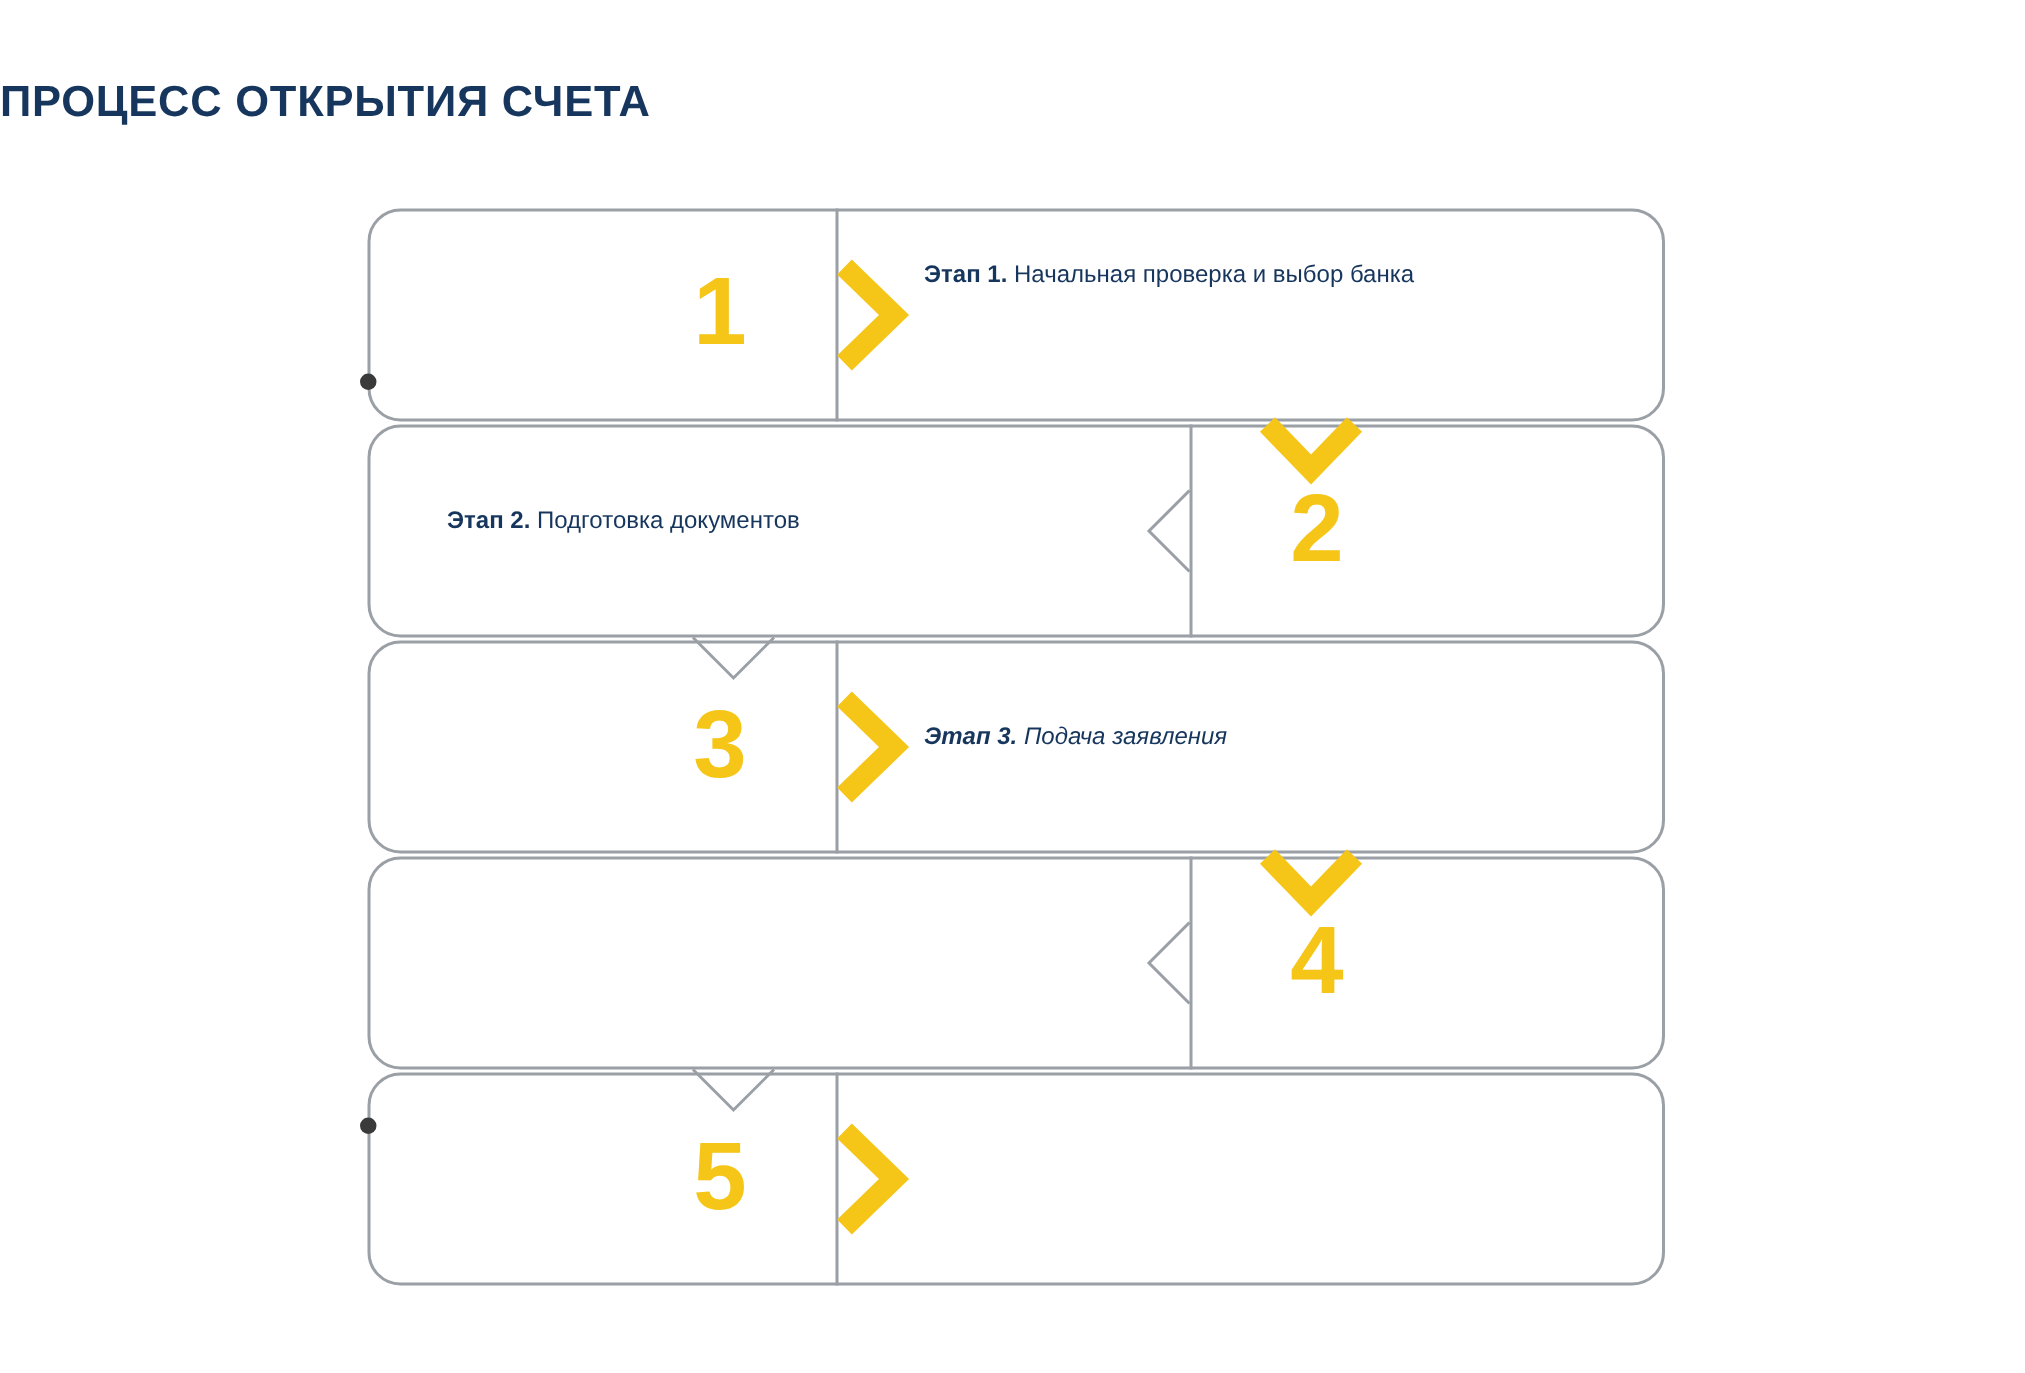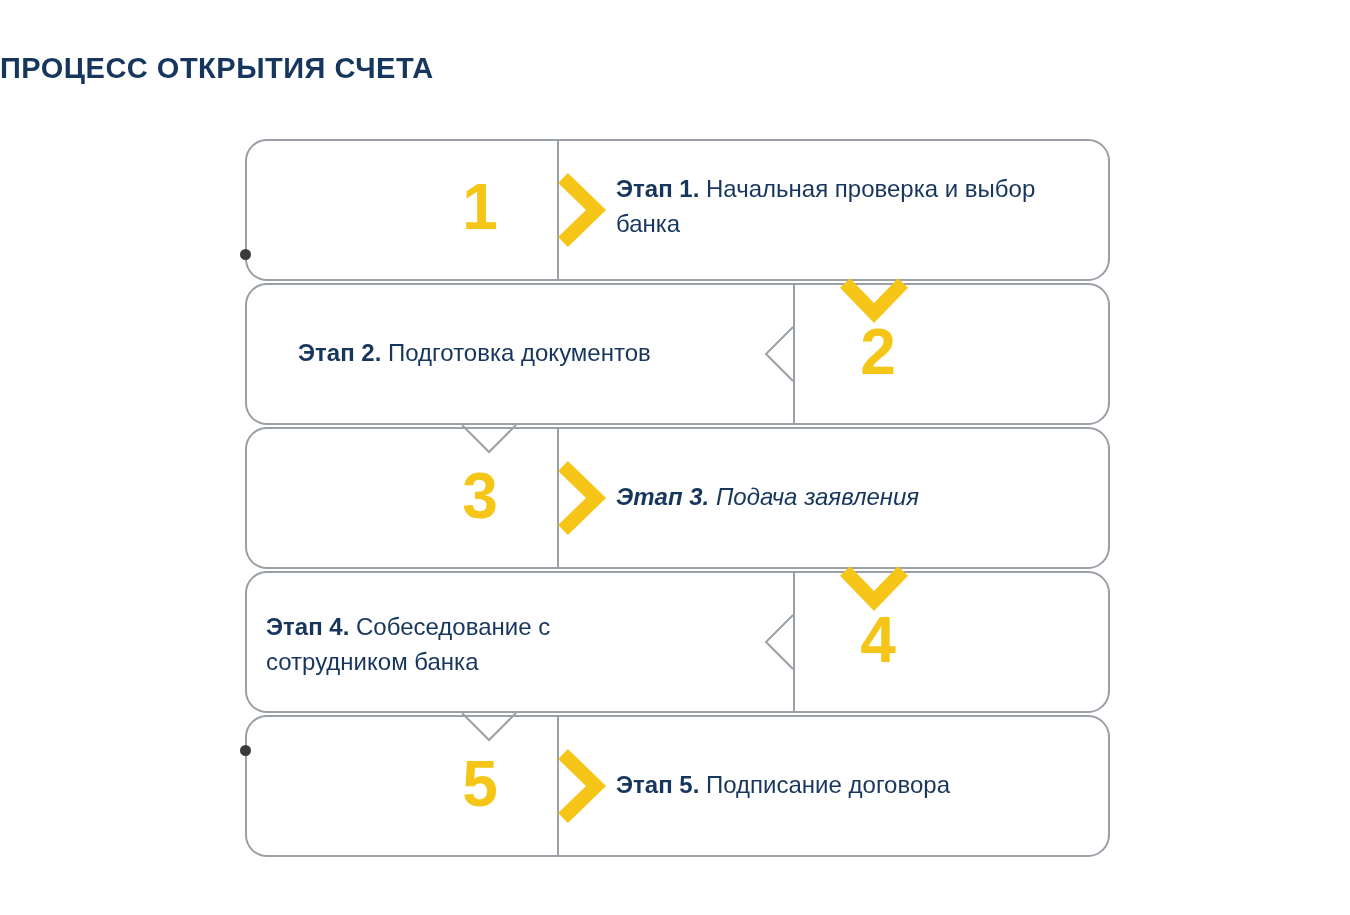--- a/index.html
+++ b/index.html
@@ -58,21 +58,21 @@
     font-weight: bold;
     color: #f5c518;
     line-height: 1;
     text-align: center;
     width: 80px;
   }
 
   
   .step-label {
     position: absolute;
-    font-size: 24px;
+    font-size: 16px;
     color: #17365d;
     line-height: 1.45;
   }
   .step-label b {
     font-weight: bold;
   }
 
   
   .dot {
     position: absolute;
@@ -115,30 +115,24 @@
   <div class="step-box" style="left:245px; top:427px; width:865px; height:142px;"></div>
   <div class="divider" style="left:557px; top:427px; height:142px;"></div>
   <div class="step-number" style="left:440px; top:464px;">3</div>
   <div class="step-label" style="left:616px; top:480px; width:450px;font-style:italic;">
     <b>Этап 3.</b><span> Подача заявления</span>
   </div>
 
   <div class="step-box" style="left:245px; top:571px; width:865px; height:142px;"></div>
   <div class="divider" style="left:793px; top:571px; height:142px;"></div>
   <div class="step-number" style="left:838px; top:608px;">4</div>
-  <div class="step-label" style="left:266px; top:610px; width:430px;">
-    <b>Этап 4.</b><span> Собеседование с сотрудником банка</span>
-  </div>
 
   <div class="step-box" style="left:245px; top:715px; width:865px; height:142px;"></div>
   <div class="divider" style="left:557px; top:715px; height:142px;"></div>
   <div class="step-number" style="left:440px; top:752px;">5</div>
-  <div class="step-label" style="left:616px; top:768px; width:450px;">
-    <b>Этап 5.</b><span> Подписание договора</span>
-  </div>
 
   <div class="dot" style="left:240px; top:249px;"></div>
   <div class="dot" style="left:240px; top:745px;"></div>
 
   <svg class="overlay" viewBox="0 0 1350 915">
 
     <polyline points="563,178 596,210 563,242" fill="none" stroke="#f5c518" stroke-width="14" stroke-linecap="butt" stroke-linejoin="miter"></polyline>
 
     <polyline points="845,283 874,313 903,283" fill="none" stroke="#f5c518" stroke-width="14" stroke-linecap="butt" stroke-linejoin="miter"></polyline>
 

